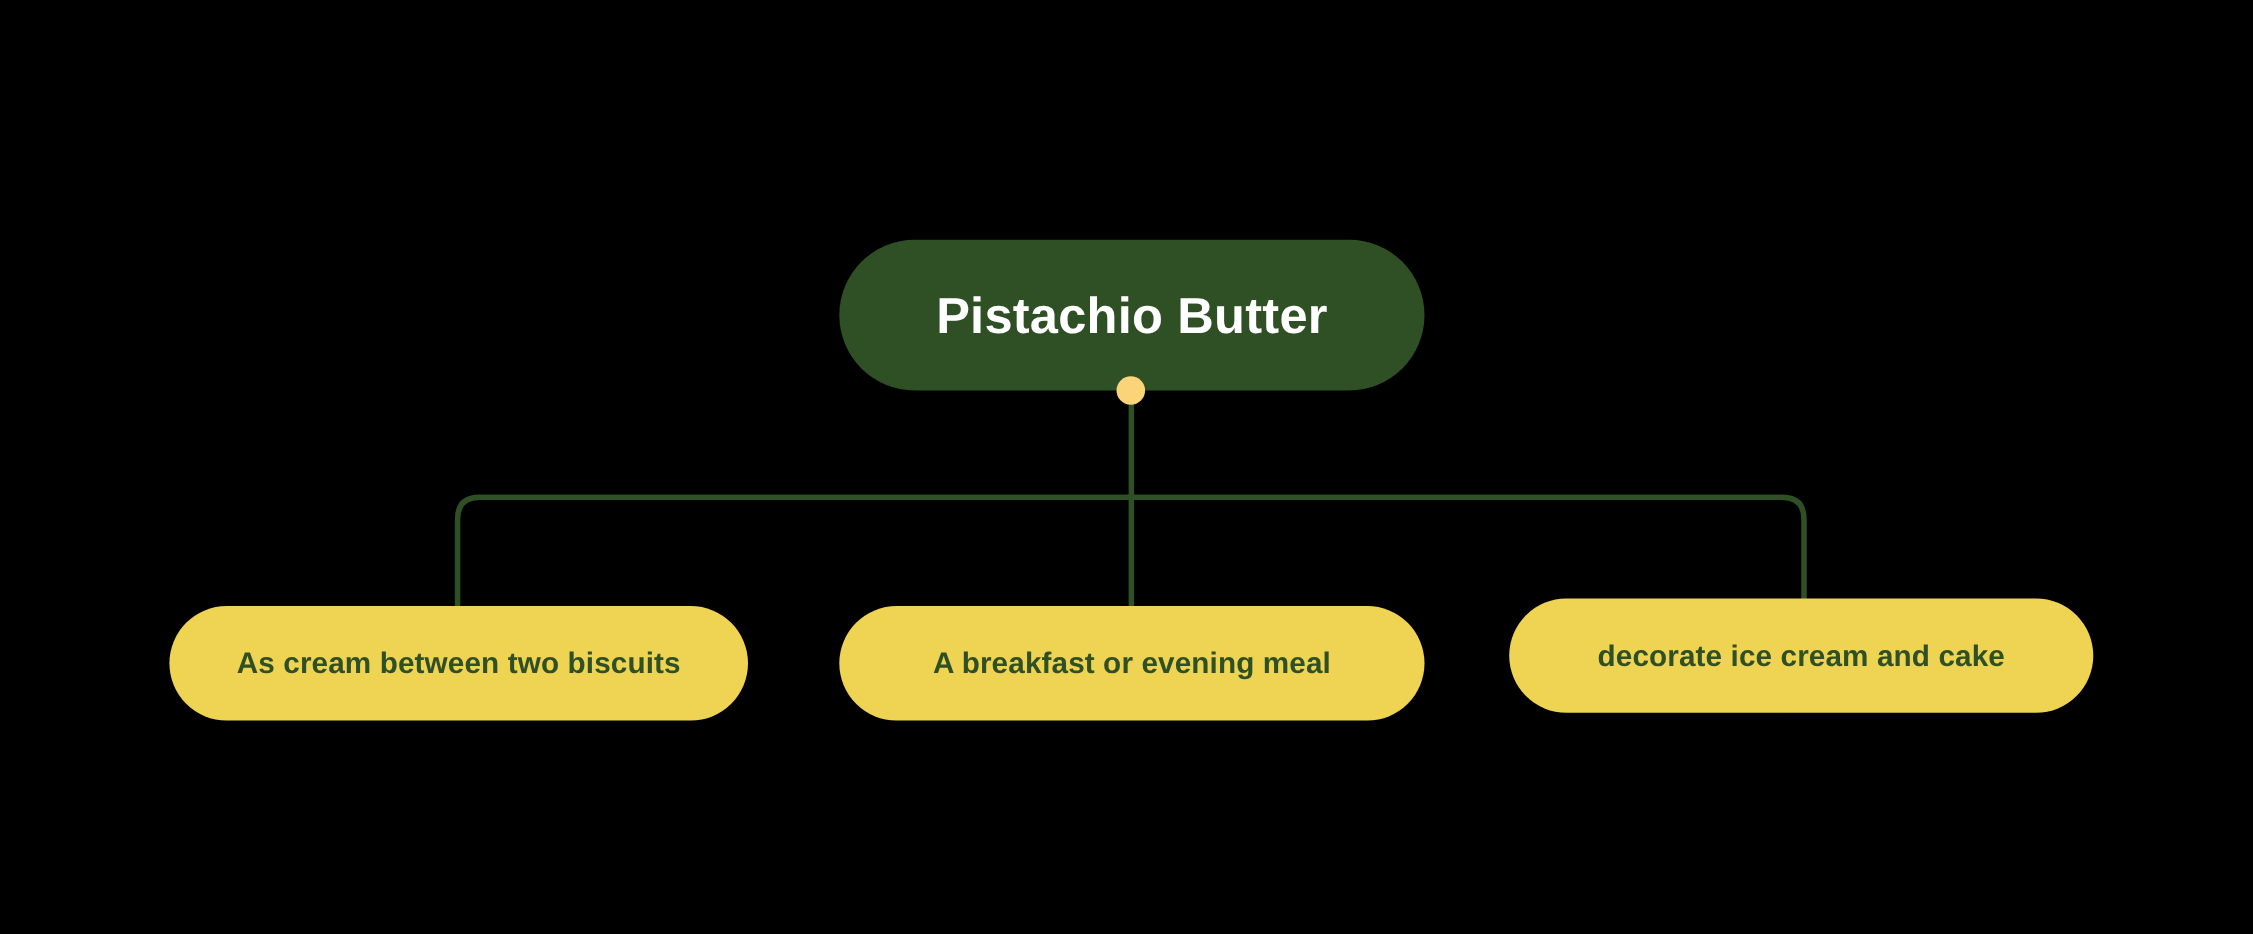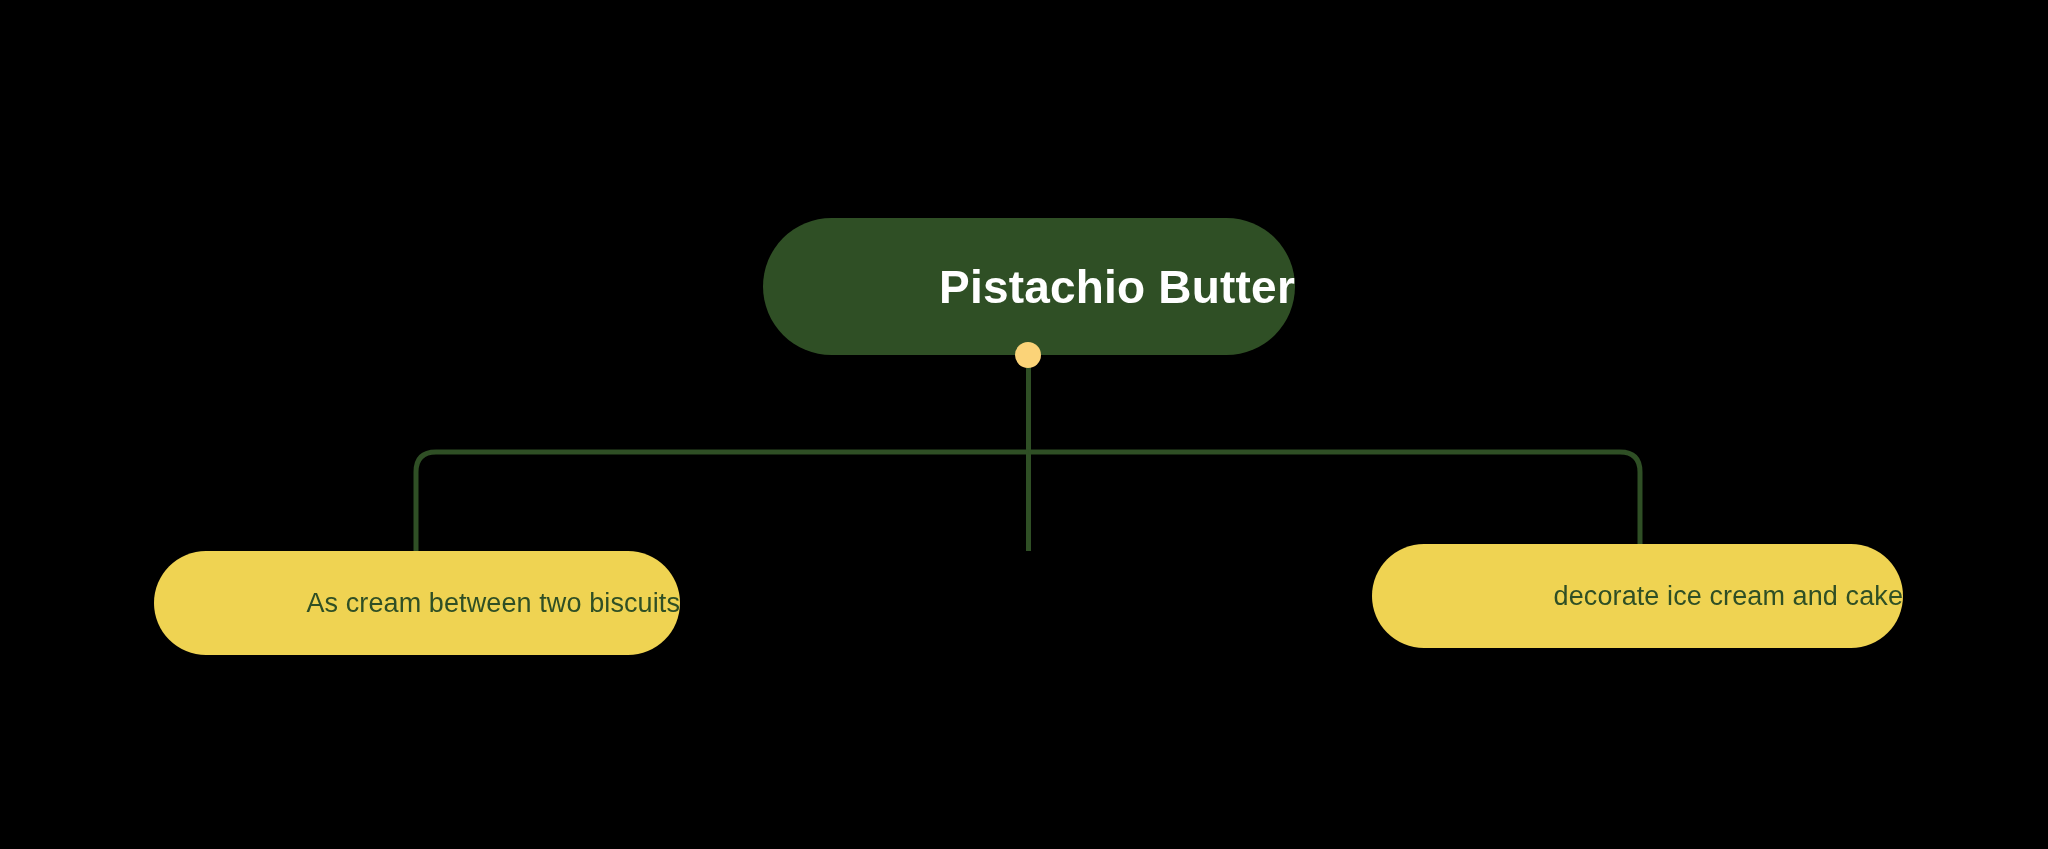--- a/index.html
+++ b/index.html
@@ -24,21 +24,21 @@
     left: 0;
     top: 0;
     width: 2048px;
     height: 849px;
     pointer-events: none;
   }
   .node {
     position: absolute;
     display: flex;
     align-items: center;
-    justify-content: flex-end;
+    justify-content: center;
     box-sizing: border-box;
     text-align: center;
     white-space: nowrap;
   }
   .node-root {
     left: 763px;
     top: 218px;
     width: 532px;
     height: 137px;
     background: #2F4F25;
@@ -47,21 +47,21 @@
     font-size: 46px;
     font-weight: bold;
     letter-spacing: 0.2px;
   }
   .node-child {
     height: 104px;
     background: #EFD352;
     border-radius: 52px;
     color: #2F4F25;
     font-size: 27px;
-    font-weight: normal;
+    font-weight: bold;
     letter-spacing: 0.1px;
   }
   .child-0 { left: 154px;  top: 551px; width: 526px; }
   .child-1 { left: 763px;  top: 551px; width: 532px; }
   .child-2 { left: 1372px; top: 544px; width: 531px; }
 
   .node-label {
     display: block;
     line-height: 1;
   }
@@ -92,18 +92,21 @@
   <div class="node node-root">
     <span class="node-label">Pistachio Butter</span>
   </div>
 
   <div class="root-dot"></div>
 
   <div class="node node-child child-0">
     <span class="node-label">As cream between two biscuits</span>
   </div>
 
+  <div class="node node-child child-1">
+    <span class="node-label">A breakfast or evening meal</span>
+  </div>
 
   <div class="node node-child child-2">
     <span class="node-label">decorate ice cream and cake</span>
   </div>
 
 </div>
 
 </body></html>

